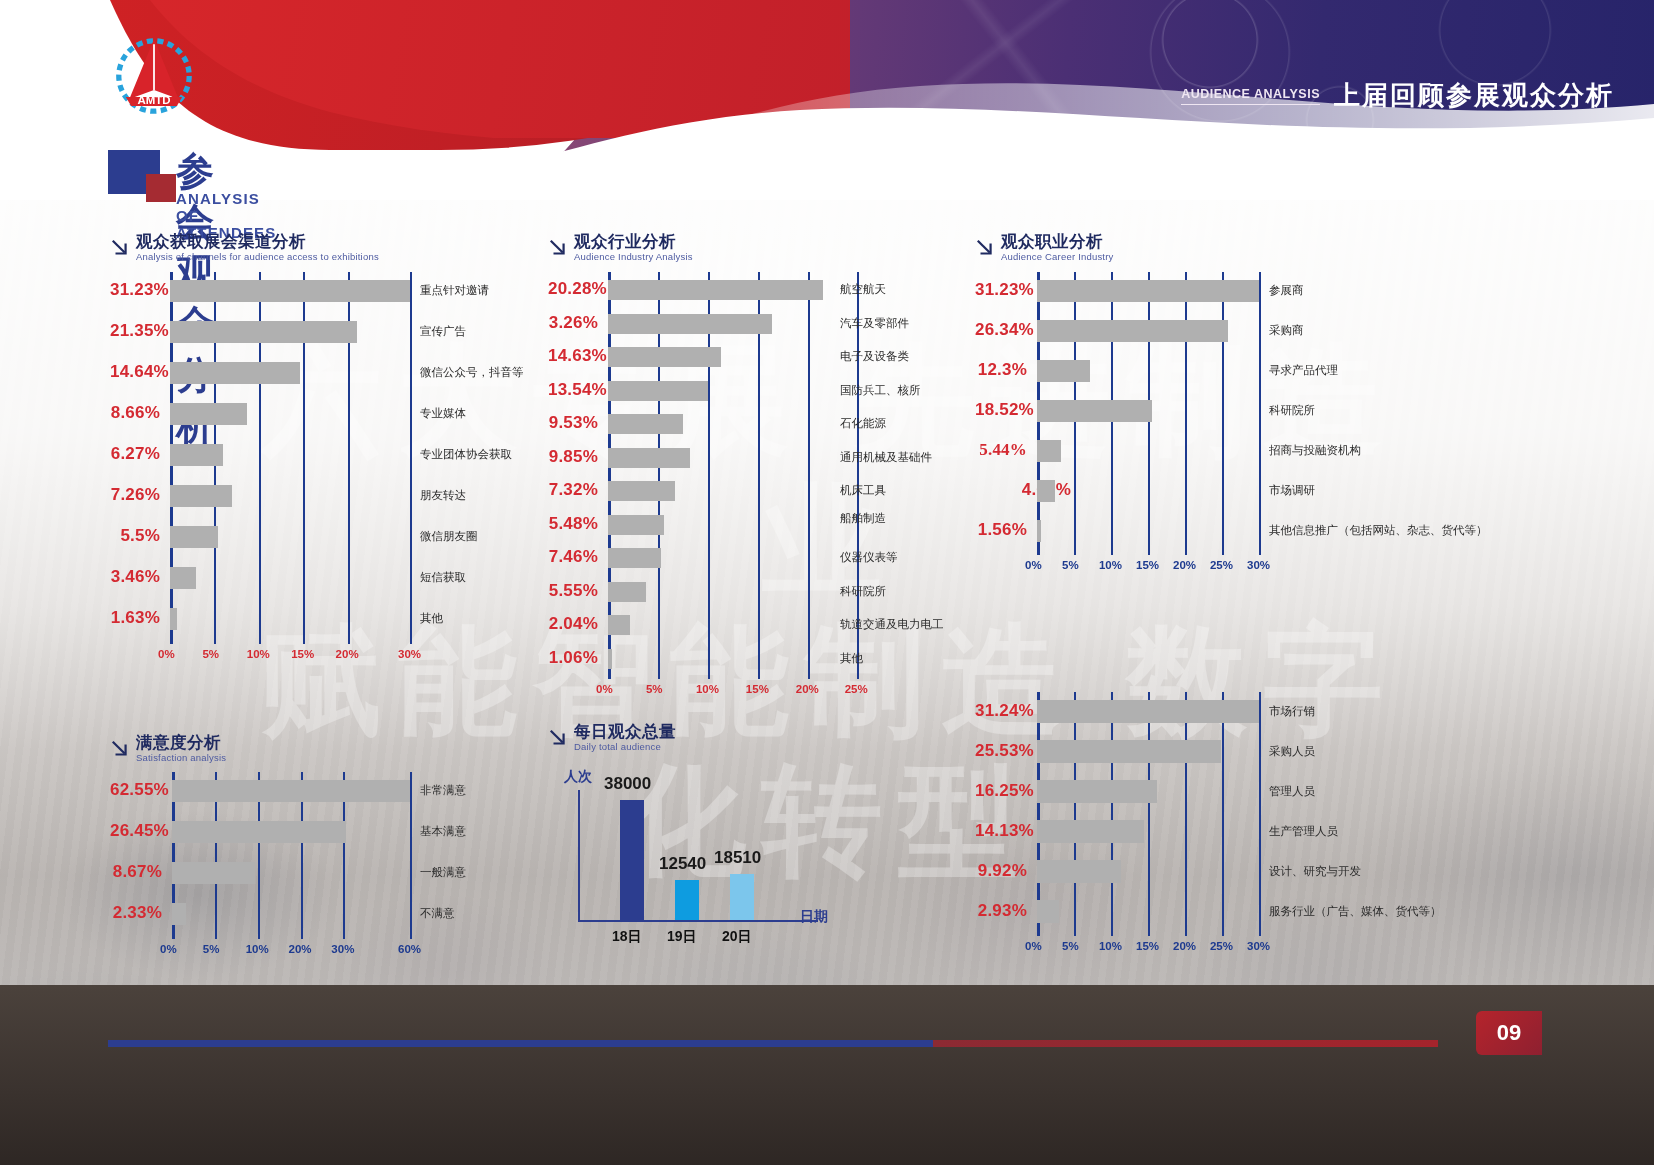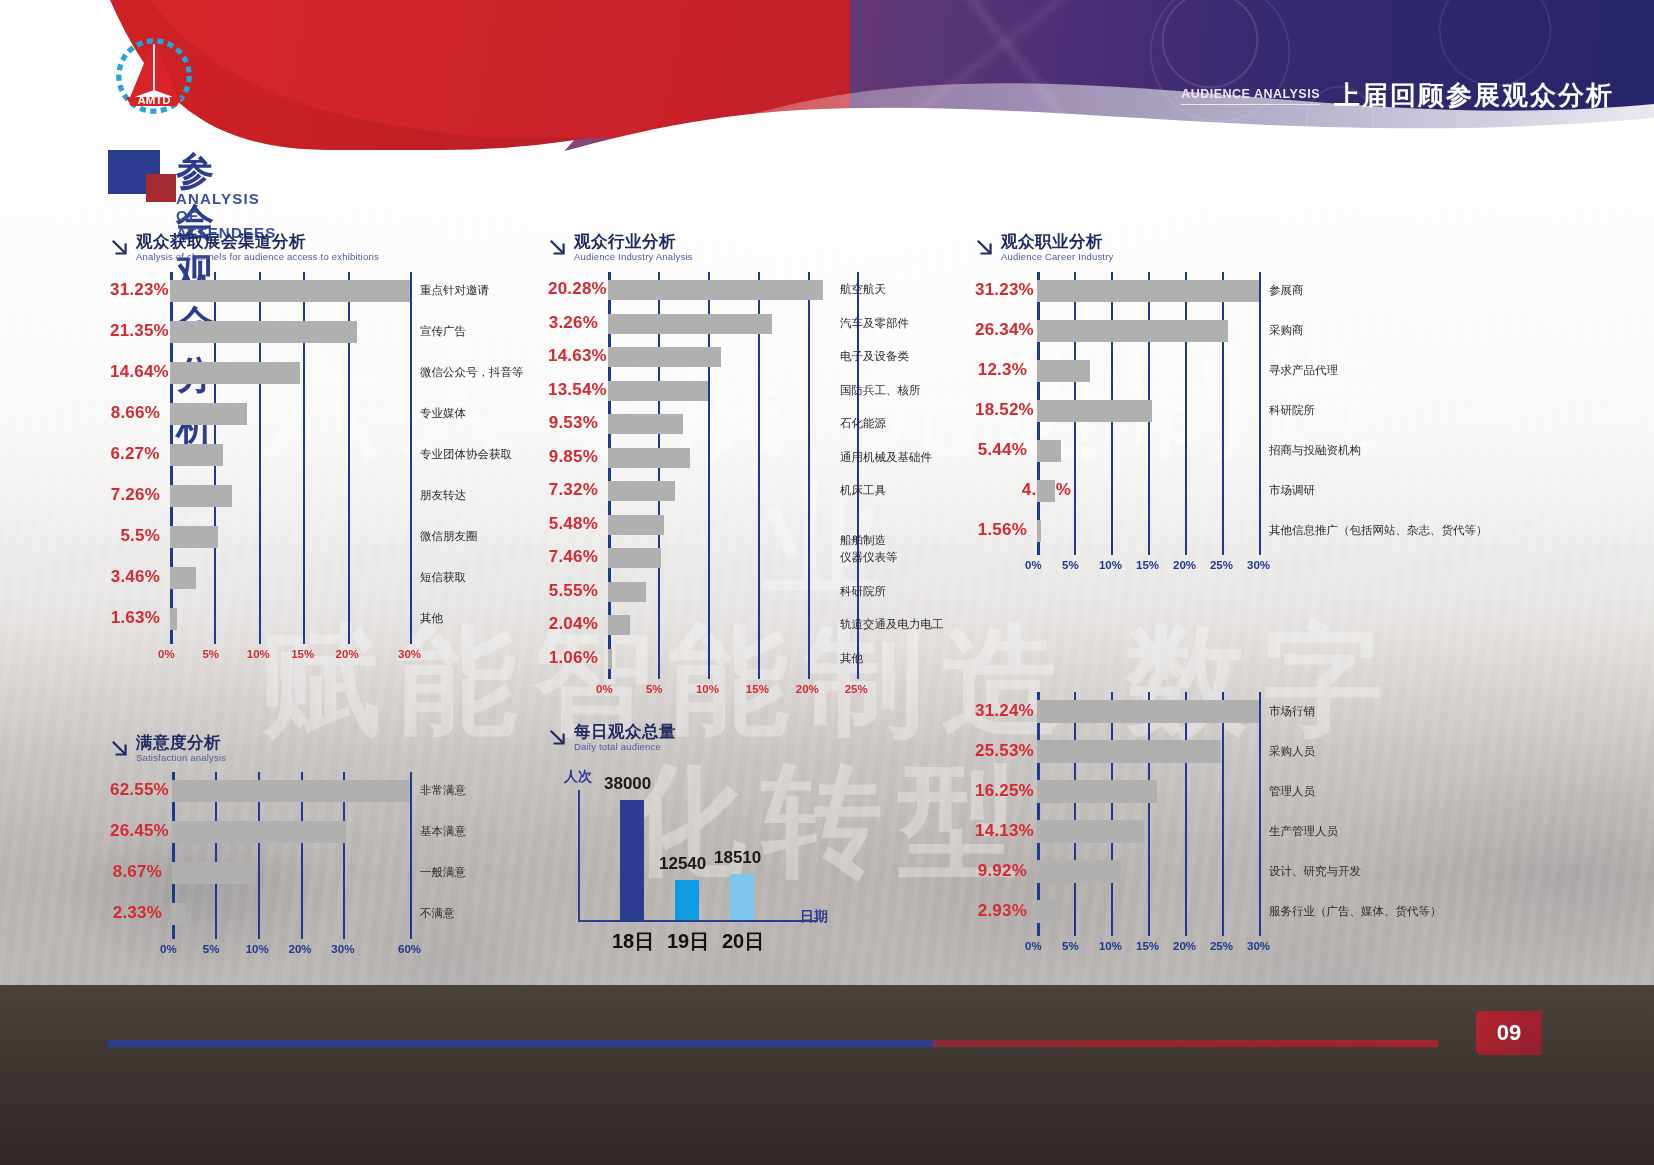--- a/index.html
+++ b/index.html
@@ -126,21 +126,21 @@
     font-size:17px; font-weight:700; letter-spacing:.2px;
   }
   .bar{ position:absolute; background:#b0b0b0; }
   .blab{ position:absolute; color:#2b2b2b; font-size:11.5px; white-space:nowrap; }
   .tick{ position:absolute; color:#d42a32; font-size:11.5px; font-weight:600; }
   .tickblue{ position:absolute; color:#1d3a8f; font-size:11.5px; font-weight:600; }
 
   
   .col{ position:absolute; bottom:0; }
   .colval{ position:absolute; font-size:17px; font-weight:700; color:#1a1a1a; white-space:nowrap; }
-  .collab{ position:absolute; font-size:20px; font-weight:700; color:#111; white-space:nowrap; }
+  .collab{ position:absolute; font-size:14px; font-weight:700; color:#111; white-space:nowrap; }
   .axis-y{ position:absolute; width:2px; background:#2c3d8f; }
   .axis-x{ position:absolute; height:2px; background:#2c3d8f; }
   .axname{ position:absolute; font-size:14px; font-weight:700; color:#2c3d8f; white-space:nowrap; }
 
   
   .footer-rule{ position:absolute; left:108px; bottom:118px; width:1330px; height:7px;
      background:linear-gradient(90deg,#2c3d8f 0%, #2c3d8f 62%, #8c2a33 62%, #a5242c 100%); }
   .pagebox{ position:absolute; right:112px; bottom:110px; width:66px; height:44px;
      background:linear-gradient(135deg,#b5242c,#8e2030); color:#fff;
      display:flex; align-items:center; justify-content:center; font-size:22px; font-weight:700;
@@ -261,21 +261,21 @@
       <div class="blab" style="left: 310px; top: 11px;">重点针对邀请</div>
       <div class="bval" style="left: 0px; width: 50px; top: 49px;">21.35%</div>
       <div class="bar" style="left: 60px; top: 49px; height: 22px; width: 187.2px;"></div>
       <div class="blab" style="left: 310px; top: 52px;">宣传广告</div>
       <div class="bval" style="left: 0px; width: 50px; top: 90px;">14.64%</div>
       <div class="bar" style="left: 60px; top: 90px; height: 22px; width: 129.6px;"></div>
       <div class="blab" style="left: 310px; top: 93px;">微信公众号，抖音等</div>
       <div class="bval" style="left: 0px; width: 50px; top: 131px;">8.66%</div>
       <div class="bar" style="left: 60px; top: 131px; height: 22px; width: 76.8px;"></div>
       <div class="blab" style="left: 310px; top: 134px;">专业媒体</div>
-      <div class="bval" style="left: 0px; width: 50px; top: 172px; text-align: center;">6.27%</div>
+      <div class="bval" style="left: 0px; width: 50px; top: 172px;">6.27%</div>
       <div class="bar" style="left: 60px; top: 172px; height: 22px; width: 52.8px;"></div>
       <div class="blab" style="left: 310px; top: 175px;">专业团体协会获取</div>
       <div class="bval" style="left: 0px; width: 50px; top: 213px;">7.26%</div>
       <div class="bar" style="left: 60px; top: 213px; height: 22px; width: 62.4px;"></div>
       <div class="blab" style="left: 310px; top: 216px;">朋友转达</div>
       <div class="bval" style="left: 0px; width: 50px; top: 254px;">5.5%</div>
       <div class="bar" style="left: 60px; top: 254px; height: 22px; width: 48px;"></div>
       <div class="blab" style="left: 310px; top: 257px;">微信朋友圈</div>
       <div class="bval" style="left: 0px; width: 50px; top: 295px;">3.46%</div>
       <div class="bar" style="left: 60px; top: 295px; height: 22px; width: 26.4px;"></div>
@@ -313,21 +313,21 @@
       <div class="bar" style="left: 60px; top: 142px; height: 20px; width: 75.48px;"></div>
       <div class="blab" style="left: 292px; top: 144px;">石化能源</div>
       <div class="bval" style="left: 0px; width: 50px; top: 174.5px;">9.85%</div>
       <div class="bar" style="left: 60px; top: 175.5px; height: 20px; width: 82.14px;"></div>
       <div class="blab" style="left: 292px; top: 177.5px;">通用机械及基础件</div>
       <div class="bval" style="left: 0px; width: 50px; top: 208px;">7.32%</div>
       <div class="bar" style="left: 60px; top: 209px; height: 20px; width: 66.6px;"></div>
       <div class="blab" style="left: 292px; top: 211px;">机床工具</div>
       <div class="bval" style="left: 0px; width: 50px; top: 241.5px;">5.48%</div>
       <div class="bar" style="left: 60px; top: 242.5px; height: 20px; width: 55.5px;"></div>
-      <div class="blab" style="left: 292px; top: 261px;">船舶制造</div>
+      <div class="blab" style="left: 292px; top: 239px;">船舶制造</div>
       <div class="bval" style="left: 0px; width: 50px; top: 275px;">7.46%</div>
       <div class="bar" style="left: 60px; top: 276px; height: 20px; width: 53.28px;"></div>
       <div class="blab" style="left: 292px; top: 278px;">仪器仪表等</div>
       <div class="bval" style="left: 0px; width: 50px; top: 308.5px;">5.55%</div>
       <div class="bar" style="left: 60px; top: 309.5px; height: 20px; width: 37.74px;"></div>
       <div class="blab" style="left: 292px; top: 311.5px;">科研院所</div>
       <div class="bval" style="left: 0px; width: 50px; top: 342px;">2.04%</div>
       <div class="bar" style="left: 60px; top: 343px; height: 20px; width: 22.2px;"></div>
       <div class="blab" style="left: 292px; top: 345px;">轨道交通及电力电工</div>
       <div class="bval" style="left: 0px; width: 50px; top: 375.5px;">1.06%</div>
@@ -353,21 +353,21 @@
       <div class="blab" style="left: 294px; top: 11px;">参展商</div>
       <div class="bval" style="left: 0px; width: 52px; top: 48px;">26.34%</div>
       <div class="bar" style="left: 62px; top: 48px; height: 22px; width: 190.92px;"></div>
       <div class="blab" style="left: 294px; top: 51px;">采购商</div>
       <div class="bval" style="left: 0px; width: 52px; top: 88px;">12.3%</div>
       <div class="bar" style="left: 62px; top: 88px; height: 22px; width: 53.28px;"></div>
       <div class="blab" style="left: 294px; top: 91px;">寻求产品代理</div>
       <div class="bval" style="left: 0px; width: 52px; top: 128px;">18.52%</div>
       <div class="bar" style="left: 62px; top: 128px; height: 22px; width: 115.44px;"></div>
       <div class="blab" style="left: 294px; top: 131px;">科研院所</div>
-      <div class="bval" style="left: 0px; width: 52px; top: 168px;">5.44%</div>
+      <div class="bval" style="left: 0px; width: 52px; top: 168px; font-family: Liberation Serif, serif;">5.44%</div>
       <div class="bar" style="left: 62px; top: 168px; height: 22px; width: 24.42px;"></div>
       <div class="blab" style="left: 294px; top: 171px;">招商与投融资机构</div>
       <div class="bval" style="left: 0px; width: 52px; top: 208px; margin-left: 44px;">4.61%</div>
       <div class="bar" style="left: 62px; top: 208px; height: 22px; width: 17.76px;"></div>
       <div class="blab" style="left: 294px; top: 211px;">市场调研</div>
       <div class="bval" style="left: 0px; width: 52px; top: 248px;">1.56%</div>
       <div class="bar" style="left: 62px; top: 248px; height: 22px; width: 4.44px;"></div>
       <div class="blab" style="left: 294px; top: 251px;">其他信息推广（包括网站、杂志、货代等）</div>
       <div class="tickblue" style="left: 50px; top: 287px;">0%</div>
       <div class="tickblue" style="left: 87.074px; top: 287px;">5%</div>

